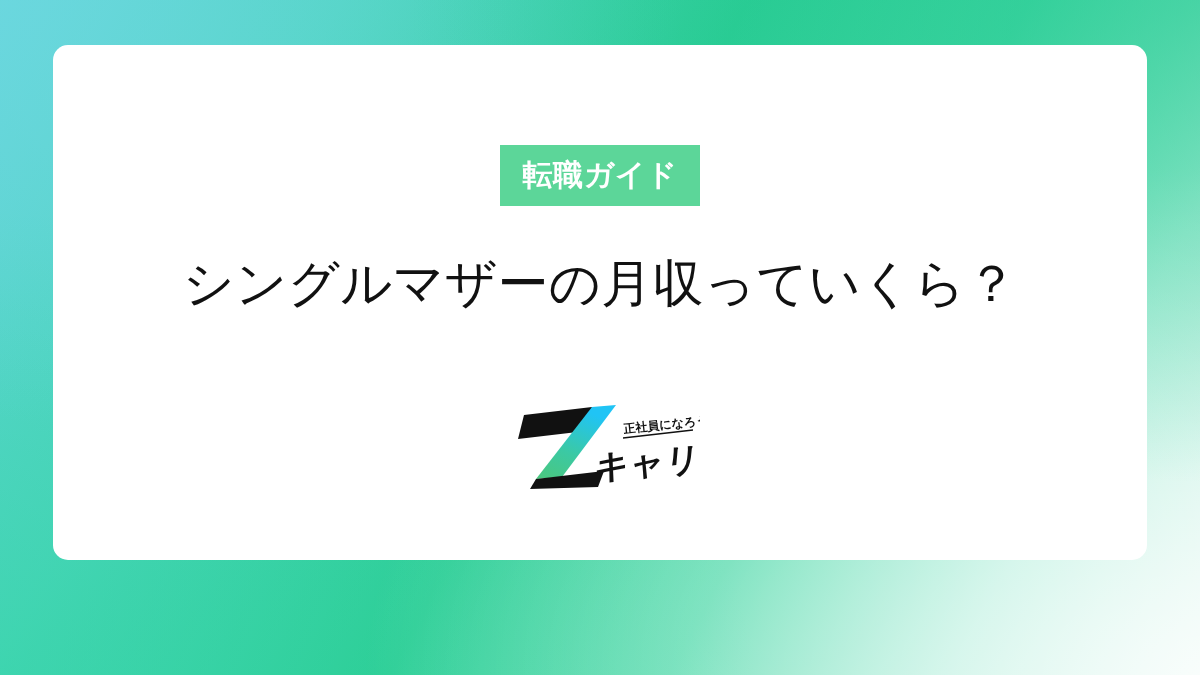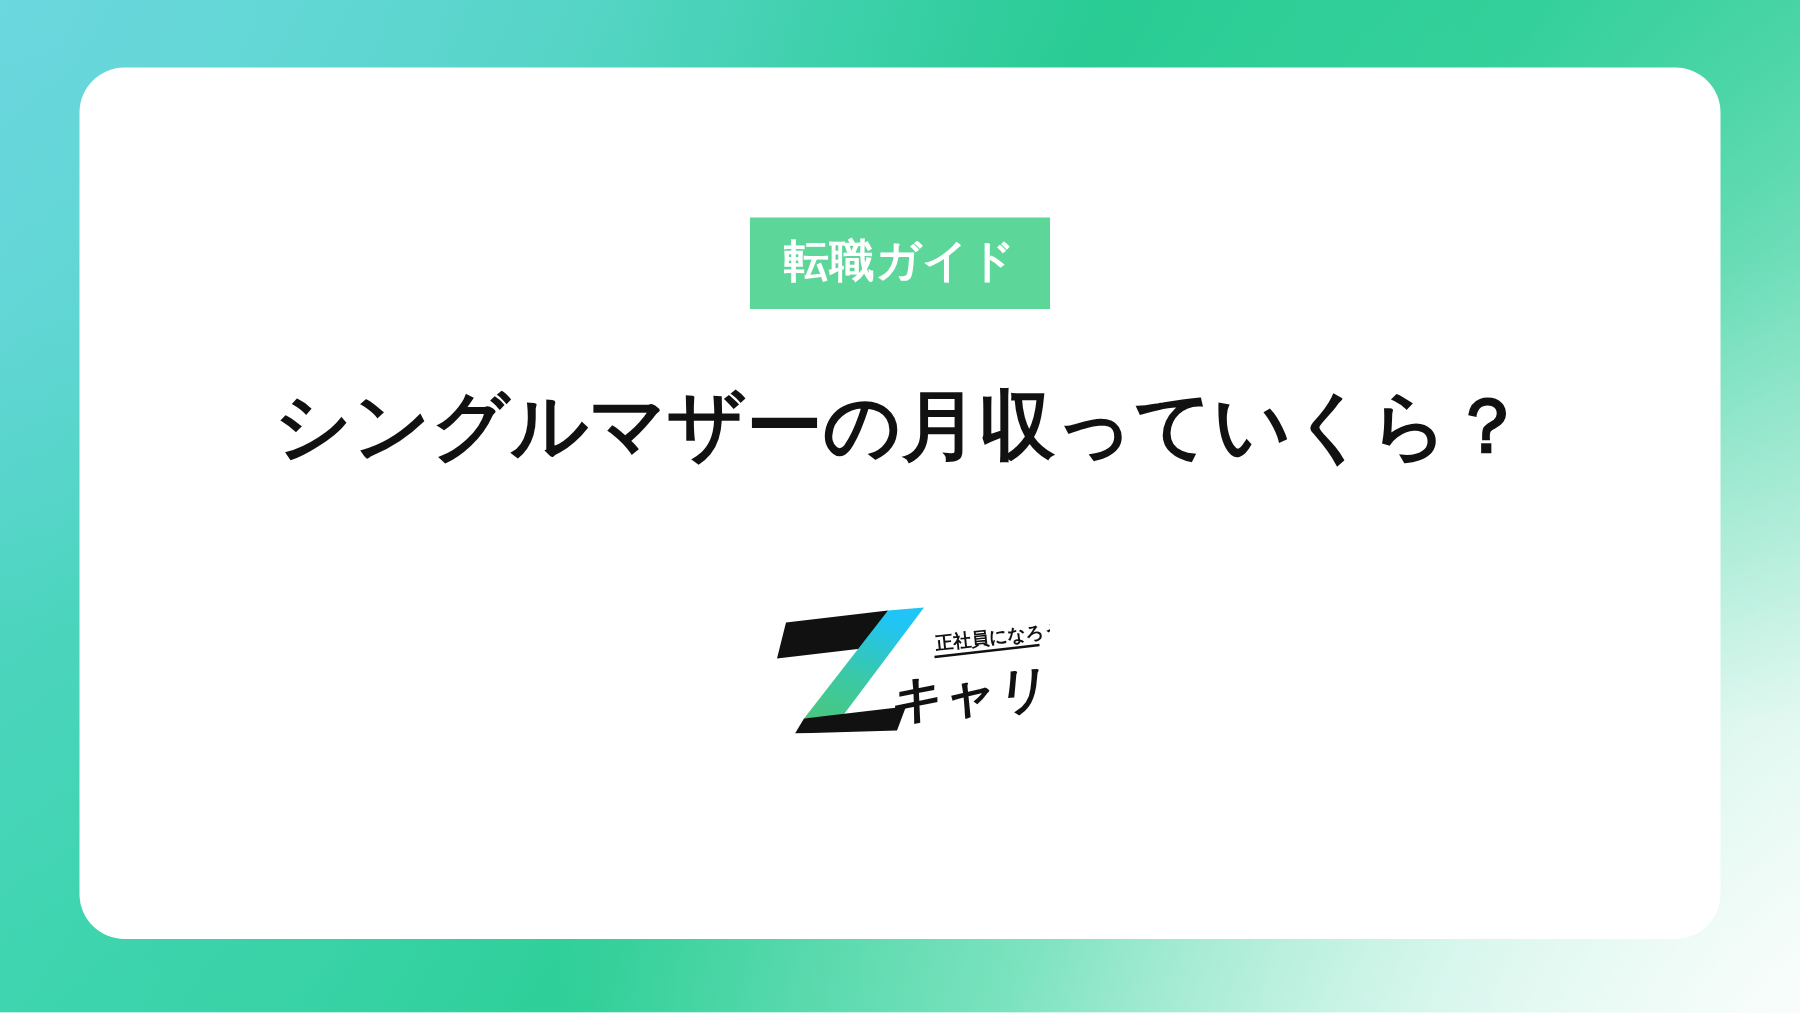--- a/index.html
+++ b/index.html
@@ -39,23 +39,23 @@
       radial-gradient(115% 125% at 0% 100%, rgba(42,214,156,.45) 0%, rgba(42,214,156,0) 55%);
     pointer-events: none;
   }
 
   
   .card {
     position: absolute;
     left: 53px;
     top: 45px;
     width: 1094px;
-    height: 581px;
+    height: 515px;
     background: #ffffff;
-    border-radius: 30px;
+    border-radius: 15px;
     z-index: 2;
     display: flex;
     flex-direction: column;
     align-items: center;
   }
 
   
   .badge {
     margin-top: 100px;
     background: #5cd699;
@@ -67,21 +67,21 @@
     padding: 15px 22px 16px 22px;
     white-space: nowrap;
   }
 
   
   .title {
     margin-top: 42px;
     text-align: center;
     color: #111111;
     font-size: 51px;
-    font-weight: 700;
+    font-weight: 400;
     line-height: 1.42;
     letter-spacing: .005em;
     white-space: nowrap;
   }
   .title-line { display: block; }
 
   
   .logo {
     position: relative;
     margin-top: 48px;

